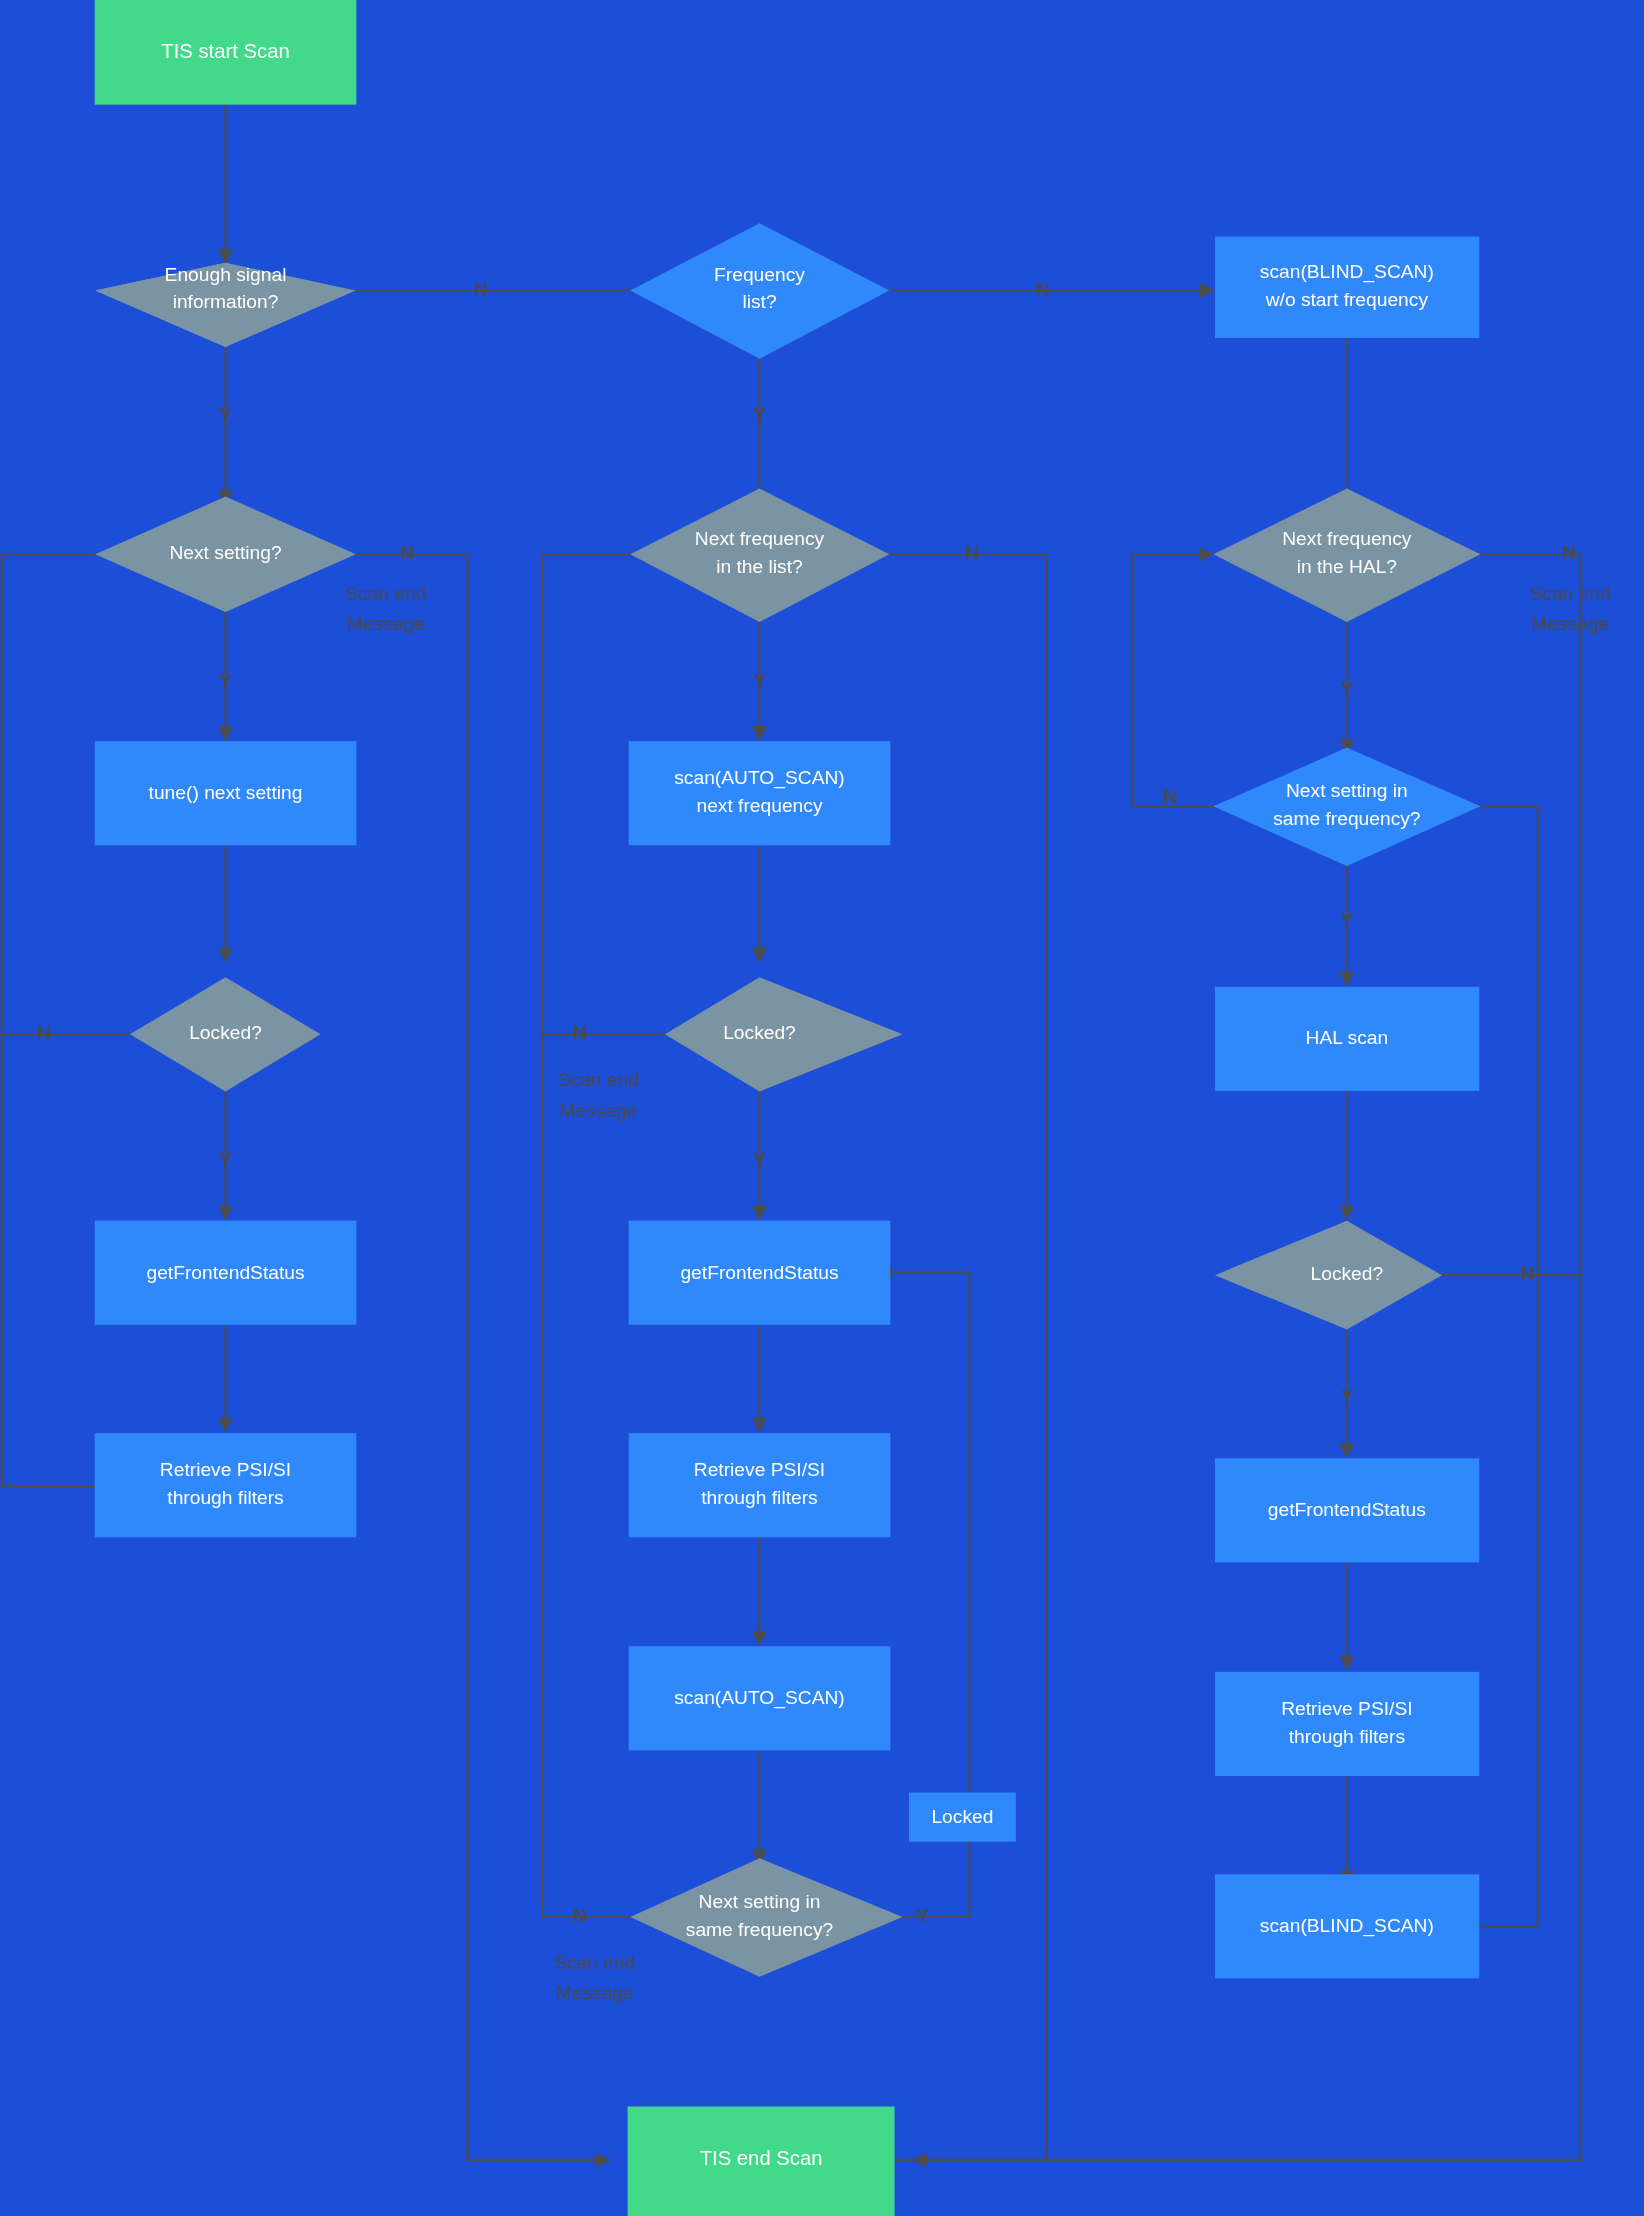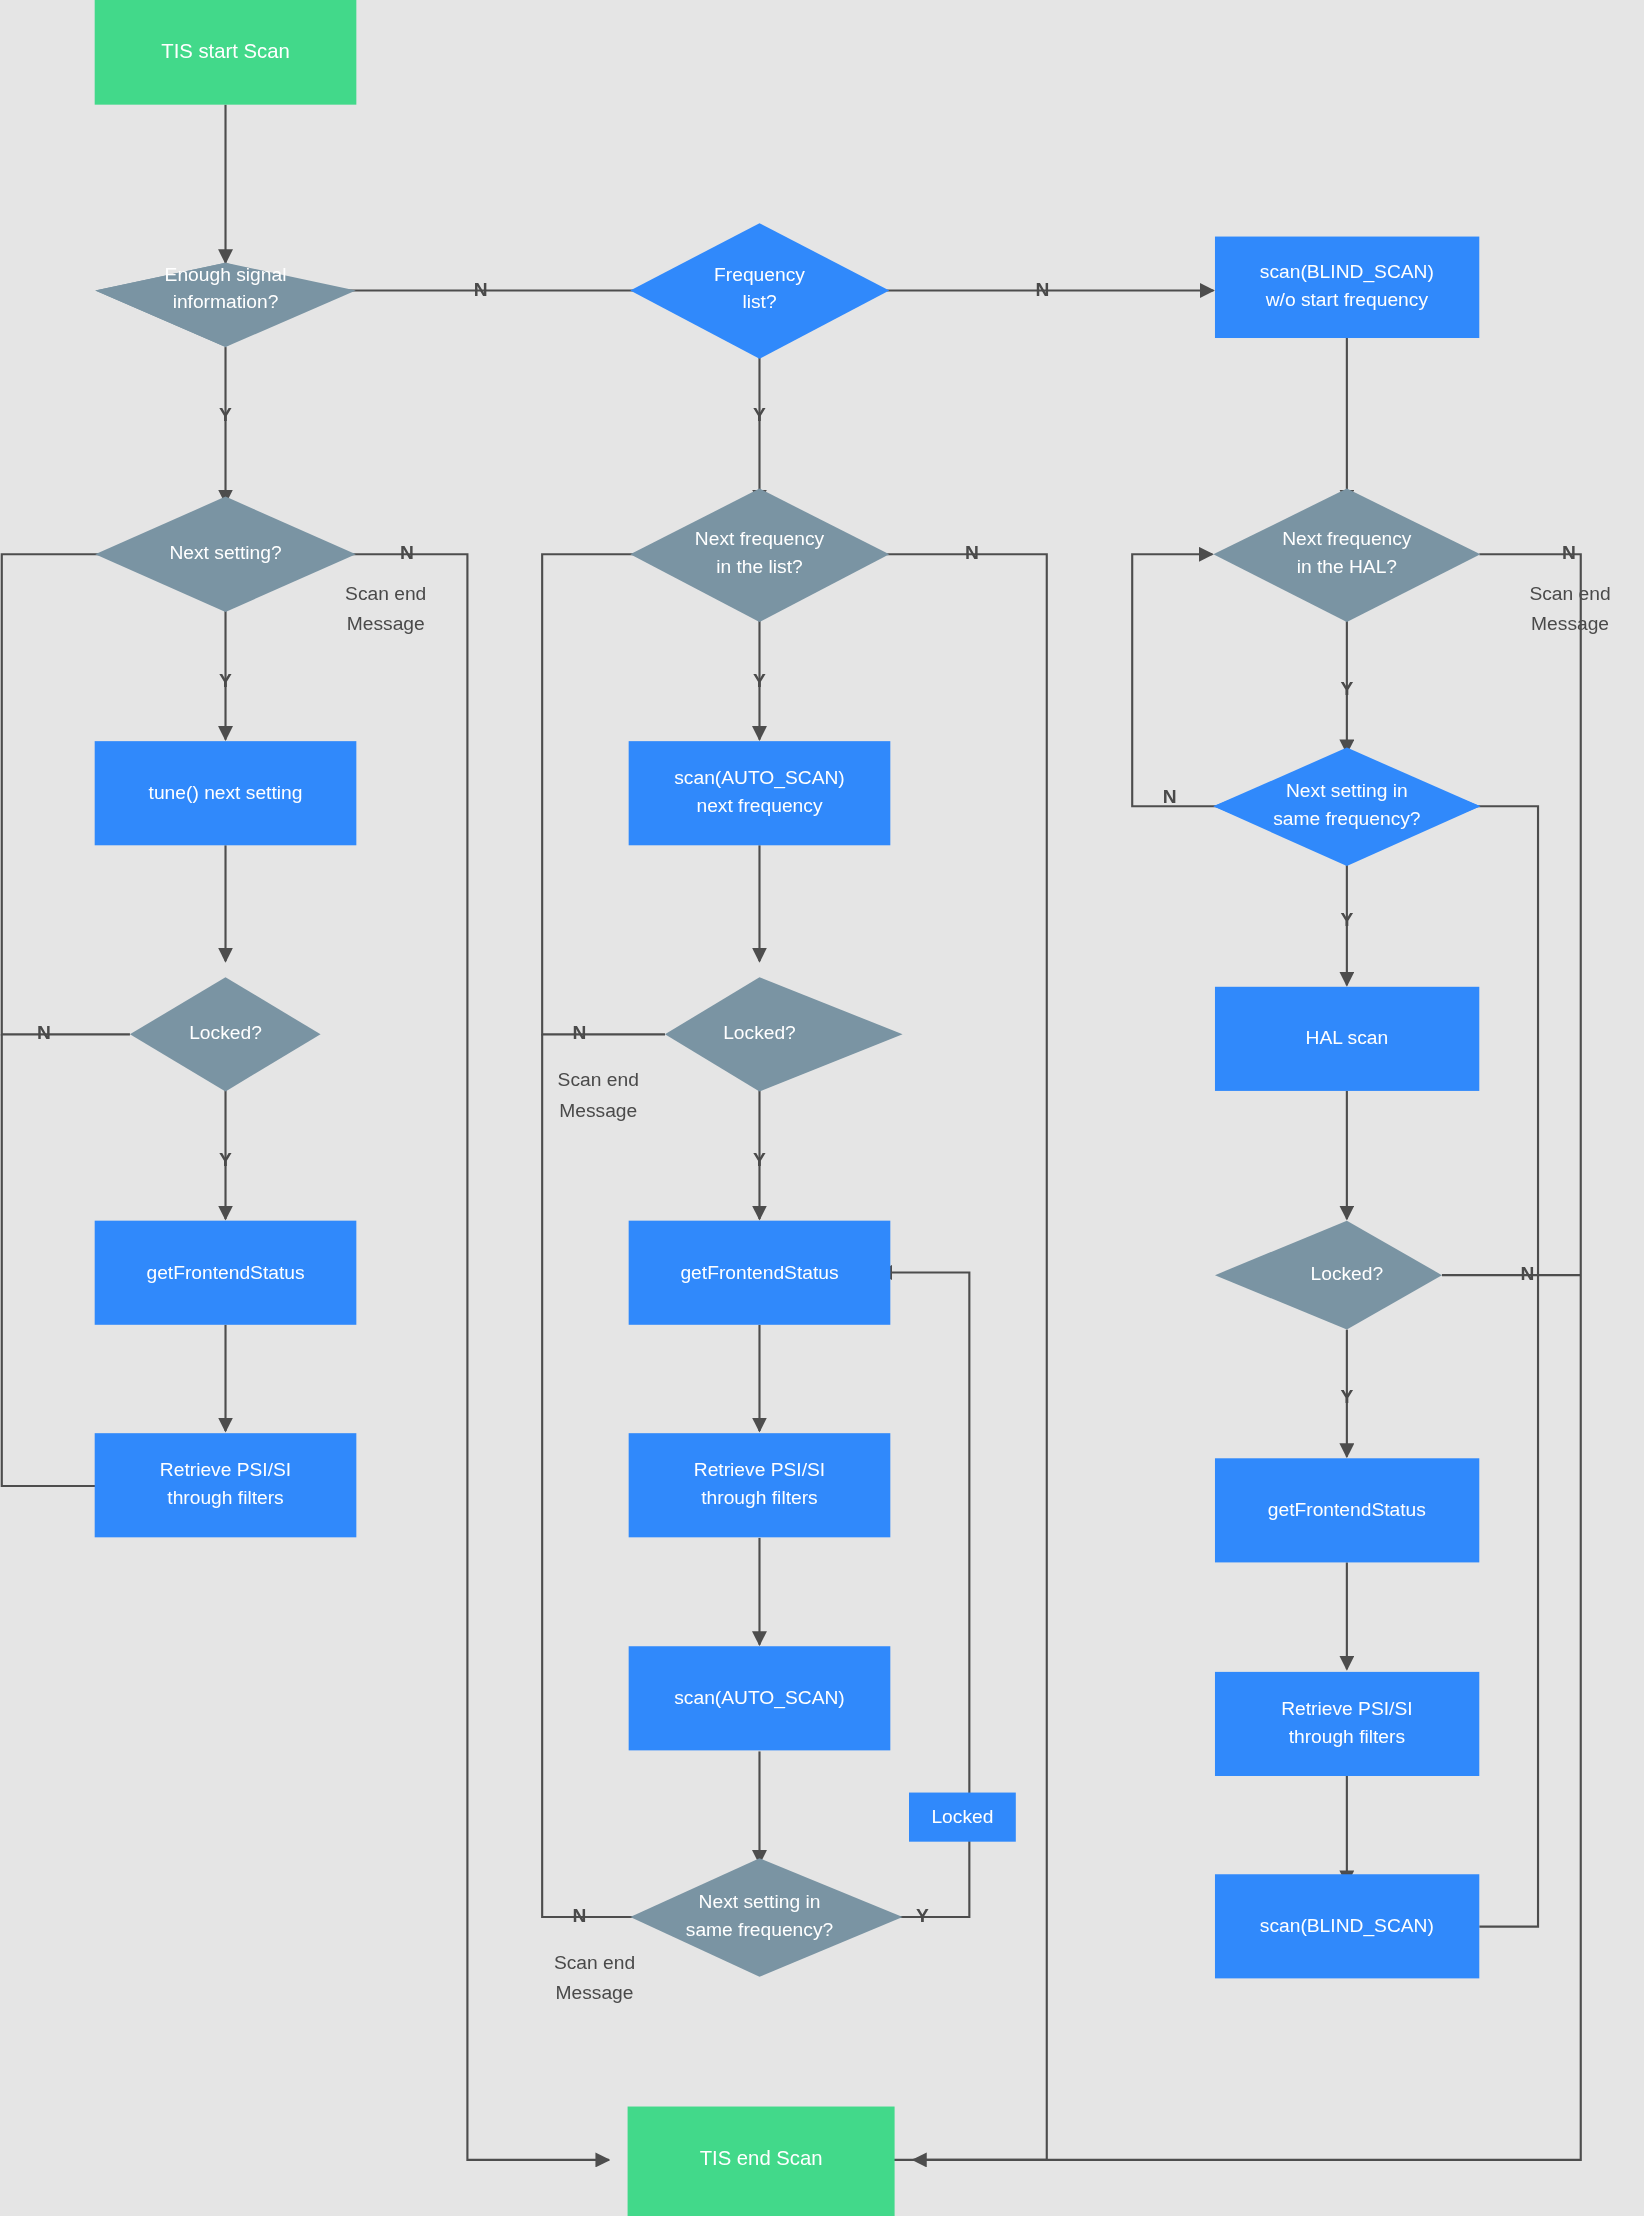--- a/index.html
+++ b/index.html
@@ -1,17 +1,17 @@
 <!DOCTYPE html>
 <html style="font-size:8.5px"><head>
 <meta charset="utf-8">
 <style>
   html,body{margin:0;padding:0;background:#000;}
   body{width:1645px;height:2216px;overflow:hidden;font-family:"Liberation Sans",sans-serif;}
-  #stage{position:relative;width:1645px;height:2216px;background:#e5e5e5;}
+  #stage{position:relative;width:1645px;height:2216px;background:#1d4ed8;}
   svg#flow{position:absolute;left:0;top:0;width:1645px;height:2216px;display:block;}
   .node-label{fill:#ffffff;font-family:"Liberation Sans",sans-serif;font-size:38px;text-anchor:middle;dominant-baseline:middle;}
   .node-label.small{font-size:36px;}
   .edge-label{fill:#4a4a4a;font-family:"Liberation Sans",sans-serif;font-size:36px;font-weight:bold;text-anchor:middle;dominant-baseline:middle;}
   .note-label{fill:#4a4a4a;font-family:"Liberation Sans",sans-serif;font-size:36px;text-anchor:middle;dominant-baseline:middle;}
   .conn{stroke:#4d4d4d;stroke-width:4;fill:none;}
 </style>
 </head>
 <body>
 

